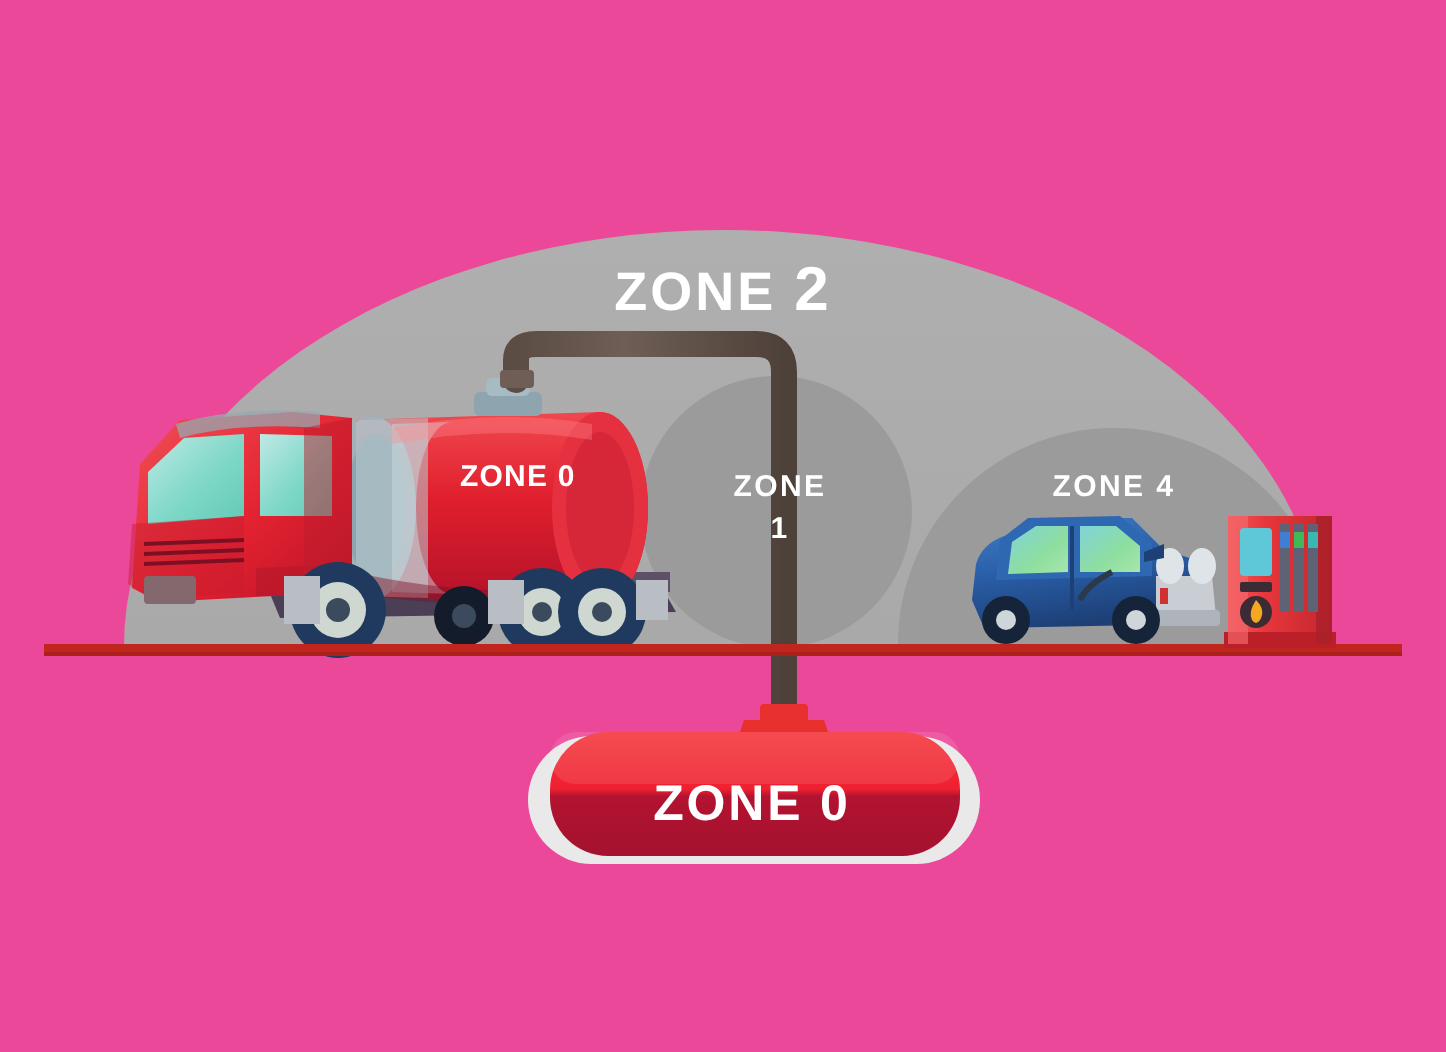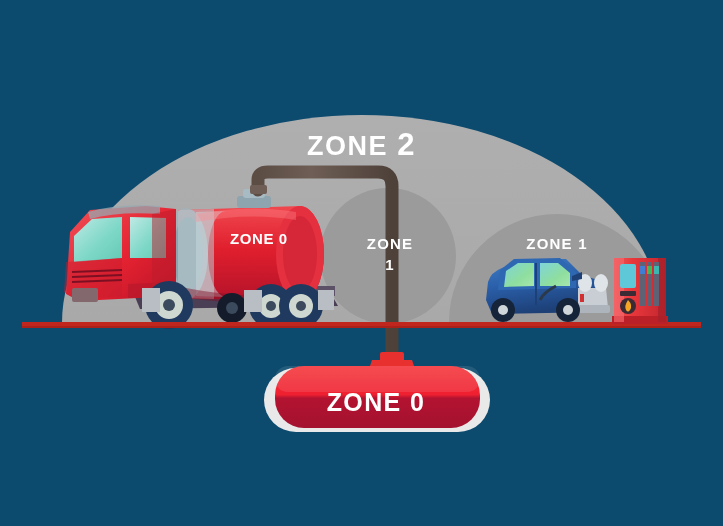--- a/index.html
+++ b/index.html
@@ -1,18 +1,18 @@
 <!DOCTYPE html>
 <html><head>
 <meta charset="utf-8">
 <style>
   html,body{margin:0;padding:0;background:#ffffff;}
   body{width:723px;height:526px;overflow:hidden;
        font-family:"Liberation Sans", sans-serif;}
-  #stage{position:relative;width:723px;height:526px;background:#0c4a6e;}
+  #stage{position:relative;width:723px;height:526px;background:#ec4899;}
   #stage svg{display:block;}
   .lbl{position:absolute;pointer-events:none;white-space:nowrap;}
   #zone2-label{left:0;right:0;top:127px;text-align:center;
       font-size:27px;font-weight:bold;letter-spacing:1.5px;color:#ffffff;}
   #zone2-label .z2num{font-size:31px;font-weight:bold;}
   #zone1-left-label{left:330px;top:233px;width:120px;text-align:center;
       font-size:15px;font-weight:bold;letter-spacing:1.2px;color:#ffffff;line-height:21px;}
   #zone1-right-label{left:487px;top:235px;width:140px;text-align:center;
       font-size:15px;font-weight:bold;letter-spacing:1.2px;color:#ffffff;}
   #zone0-tank-label{left:230px;top:230px;width:100px;text-align:left;
@@ -242,19 +242,19 @@
   <div class="lbl" id="zone2-label">
     <span>ZONE</span>
     <span class="z2num">2</span>
   </div>
 
   <div class="lbl" id="zone1-left-label">
     <div>ZONE</div>
     <div>1</div>
   </div>
 
-  <div class="lbl" id="zone1-right-label">ZONE 1</div>
+  <div class="lbl" id="zone1-right-label">ZONE 4</div>
 
   <div class="lbl" id="zone0-tank-label">ZONE 0</div>
 
   <div class="lbl" id="zone0-capsule-label">ZONE 0</div>
 
 </div>
 
 </body></html>

